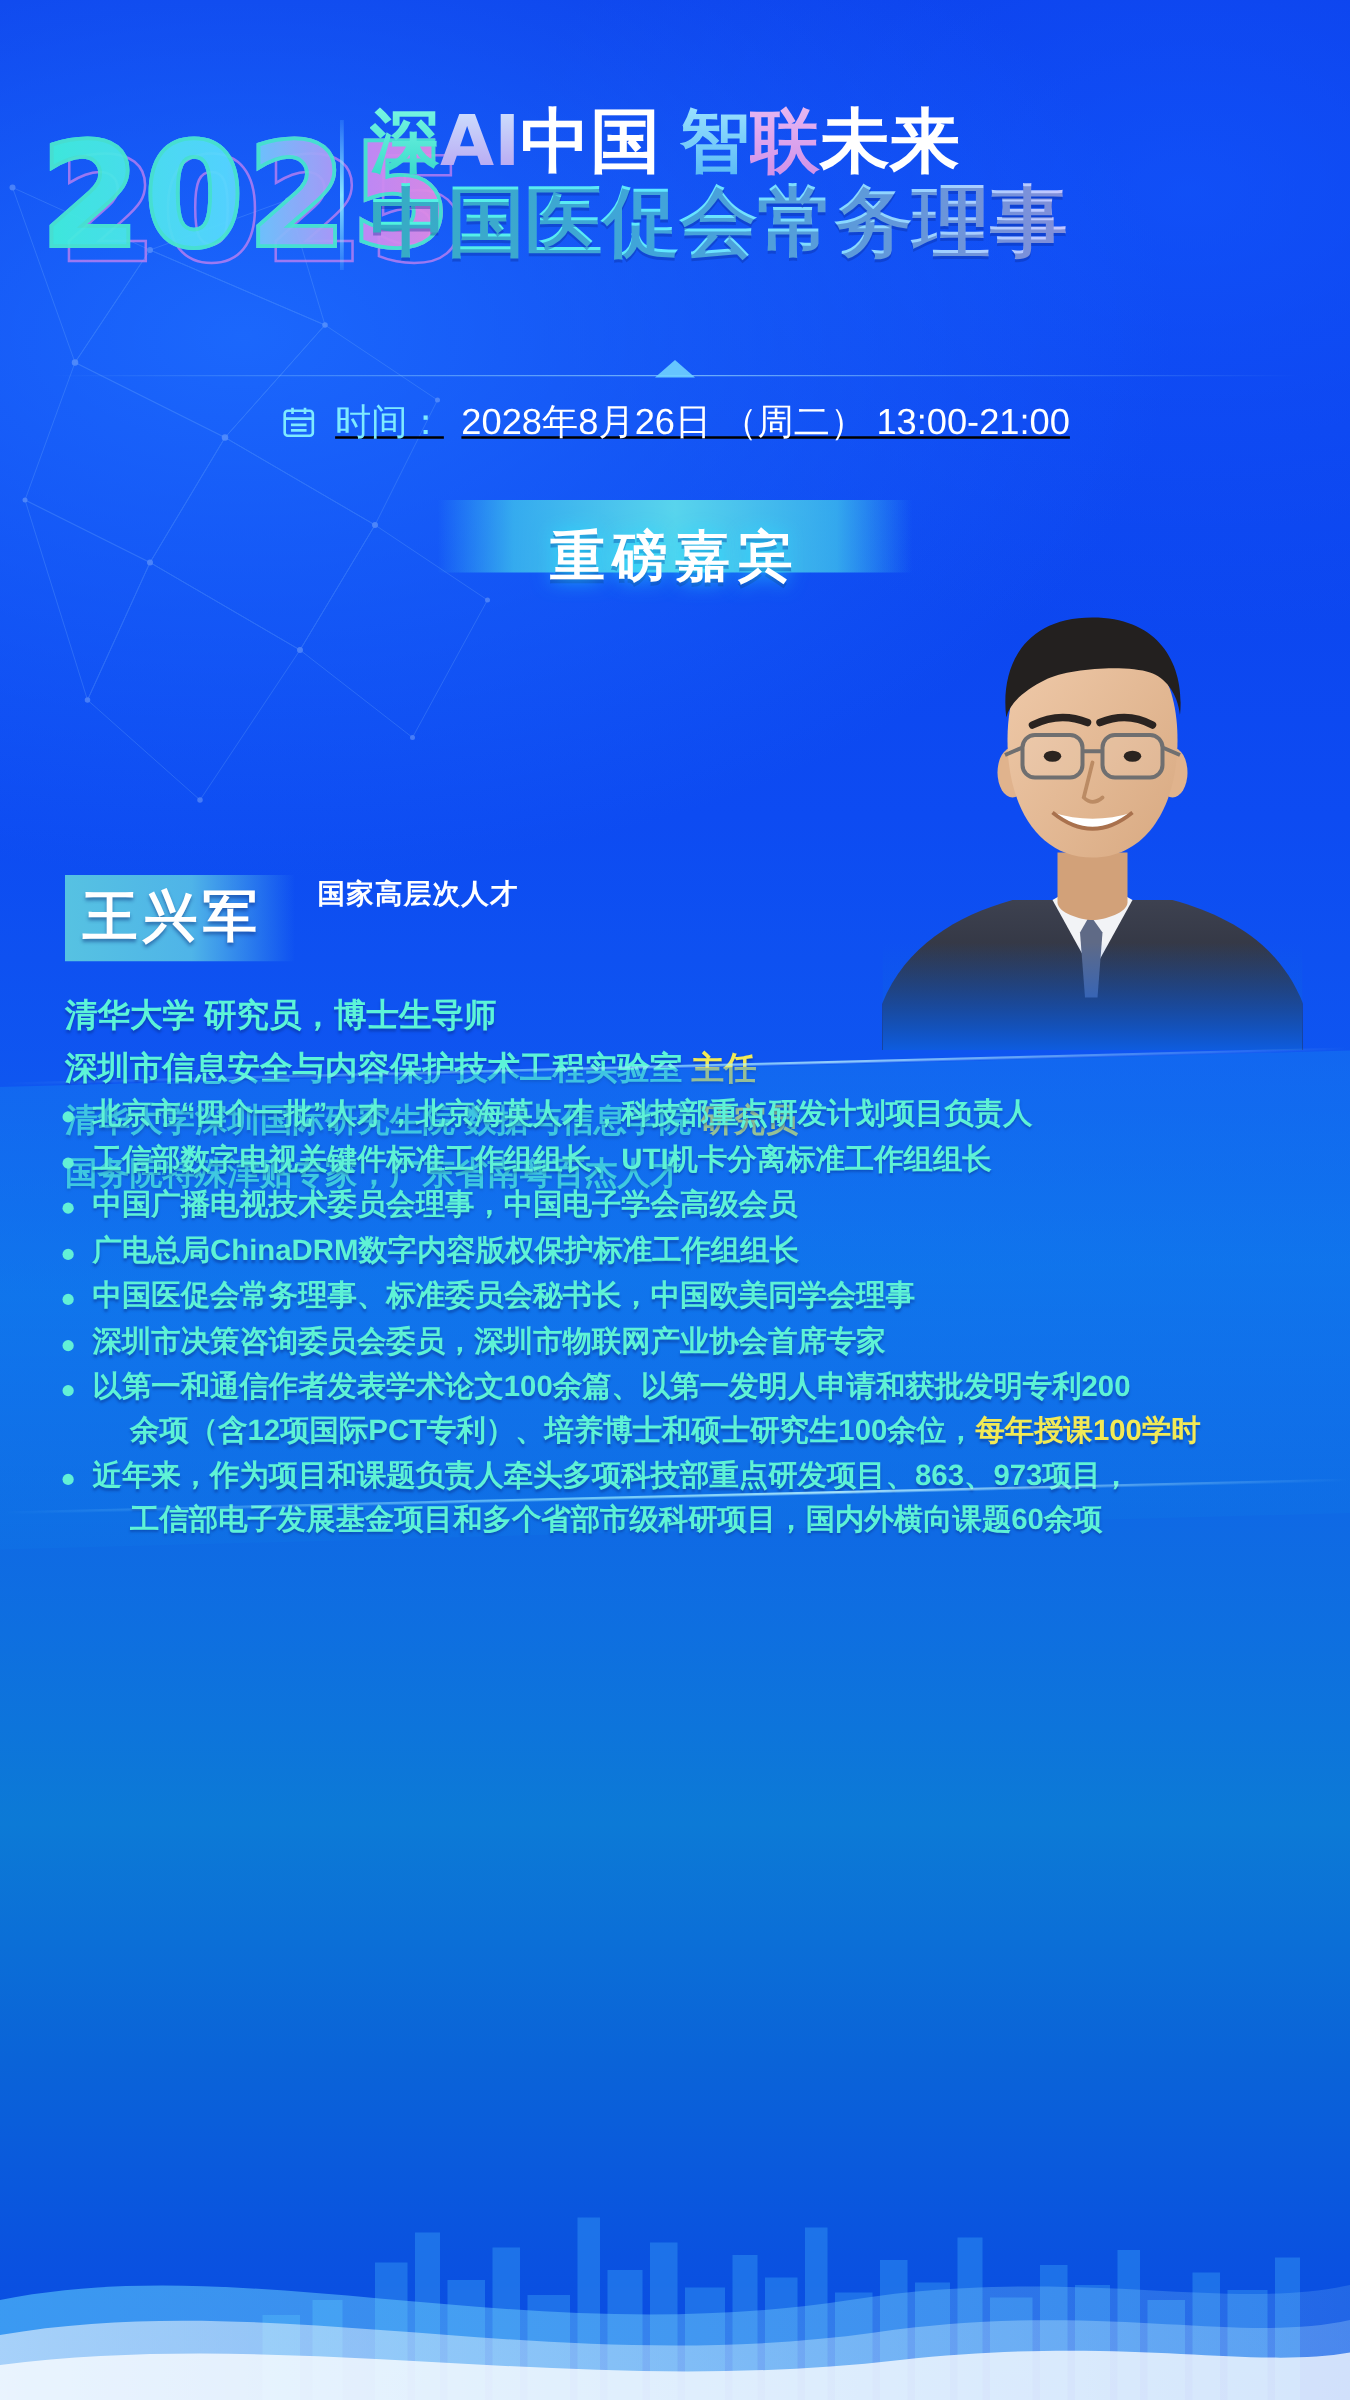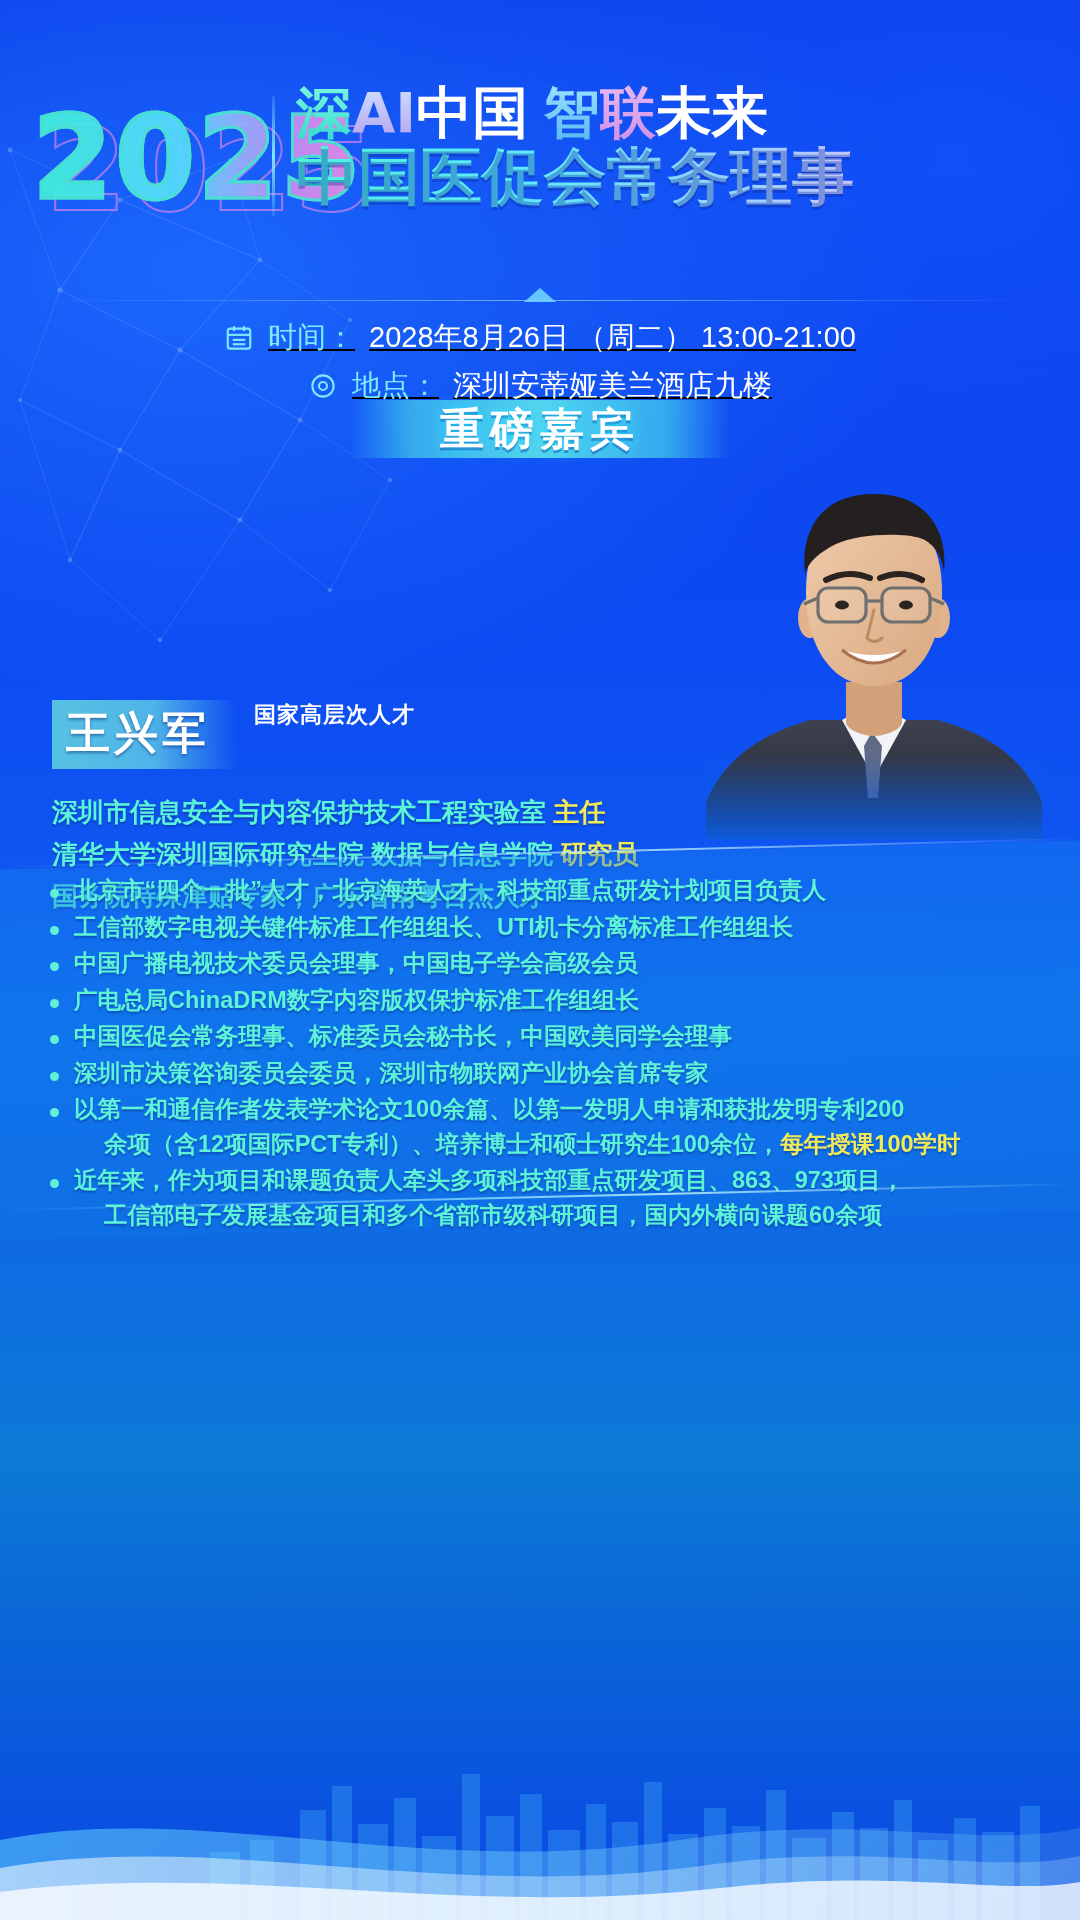--- a/index.html
+++ b/index.html
@@ -67,21 +67,21 @@
   .meta-row { display:flex; align-items:center; justify-content:center; gap:14px; margin-bottom:8px; }
   .meta-row.loc { justify-content:center; padding-left:0; }
   .meta-icon { width:30px; height:30px; flex:0 0 30px; }
   .meta-label { color:#7eeaff; font-size:29px; font-weight:400; }
   .meta-val { color:#ffffff; font-size:29px; font-weight:400;text-align:right; }
 
   
   .guest-banner { position:absolute; left:50%; transform:translateX(-50%); top:400px;
                   width:380px; height:58px;
                   background:linear-gradient(90deg,rgba(60,210,230,0) 0%,rgba(70,215,235,.65) 16%,rgba(96,226,236,.9) 50%,rgba(70,215,235,.65) 84%,rgba(60,210,230,0) 100%); }
-  .guest-text { position:absolute; left:0; right:0; top:400px; text-align:center;
+  .guest-text { position:absolute; left:0; right:0; top:416px; text-align:center;
                 color:#fff; font-size:44px; font-weight:900; letter-spacing:6px;
                 text-shadow:0 0 16px rgba(40,220,255,.9), 0 3px 0 rgba(10,60,160,.5); }
 
   
   .portrait { position:absolute; right:38px; top:468px; width:336px; height:372px; }
 
   
   .spk { position:absolute; left:52px; top:700px; }
   .spk-name-wrap { display:flex; align-items:flex-start; gap:18px; }
   .spk-name {
@@ -172,28 +172,20 @@
         <rect x="3" y="4.5" width="18" height="16" rx="2"></rect>
         <line x1="3" y1="9.5" x2="21" y2="9.5"></line>
         <line x1="8" y1="2.5" x2="8" y2="6.5"></line>
         <line x1="16" y1="2.5" x2="16" y2="6.5"></line>
         <line x1="7" y1="13.5" x2="17" y2="13.5"></line>
         <line x1="7" y1="17" x2="17" y2="17"></line>
       </svg>
       <span class="meta-label">时间：</span>
       <span class="meta-val">2028年8月26日 （周二） 13:00-21:00</span>
     </div>
-    <div class="meta-row loc">
-      <svg class="meta-icon" viewBox="0 0 24 24" fill="none" stroke="#7eeaff" stroke-width="1.7">
-        <circle cx="12" cy="12" r="8.5"></circle>
-        <circle cx="12" cy="12" r="3.2"></circle>
-      </svg>
-      <span class="meta-label">地点：</span>
-      <span class="meta-val">深圳安蒂娅美兰酒店九楼</span>
-    </div>
   </div>
 
   <div class="guest-banner"></div>
   <div class="guest-text">重磅嘉宾</div>
 
   <svg class="portrait" viewBox="0 0 336 372">
     <defs>
       <linearGradient id="suit" x1="0" y1="0" x2="0" y2="1">
         <stop offset="0" stop-color="#3d4150"></stop>
           <stop offset="1" stop-color="#22252f"></stop>
@@ -249,20 +241,21 @@
       <rect x="0" y="286" width="336" height="86" fill="url(#fadebtm)"></rect>
     </g>
   </svg>
 
   <div class="spk">
     <div class="spk-name-wrap">
       <div class="spk-name">王兴军</div>
       <div class="spk-tag">国家高层次人才</div>
     </div>
     <div class="spk-lines" id="speaker-titles">
+        <div class="spk-line"><span>清华大学 研究员，博士生导师</span></div>
         <div class="spk-line"><span>深圳市信息安全与内容保护技术工程实验室  </span><span class="hi">主任</span></div>
         <div class="spk-line"><span>清华大学深圳国际研究生院 数据与信息学院 </span><span class="hi">研究员</span></div>
         <div class="spk-line"><span>国务院特殊津贴专家，广东省南粤百杰人才</span></div>
       </div>
   </div>
 
   <div class="bullets">
     <div class="bullets-inner" id="bullet-list">
         <div class="b-item">
           <div class="b-text"><span>北京市“四个一批”人才，北京海英人才，科技部重点研发计划项目负责人</span></div>

